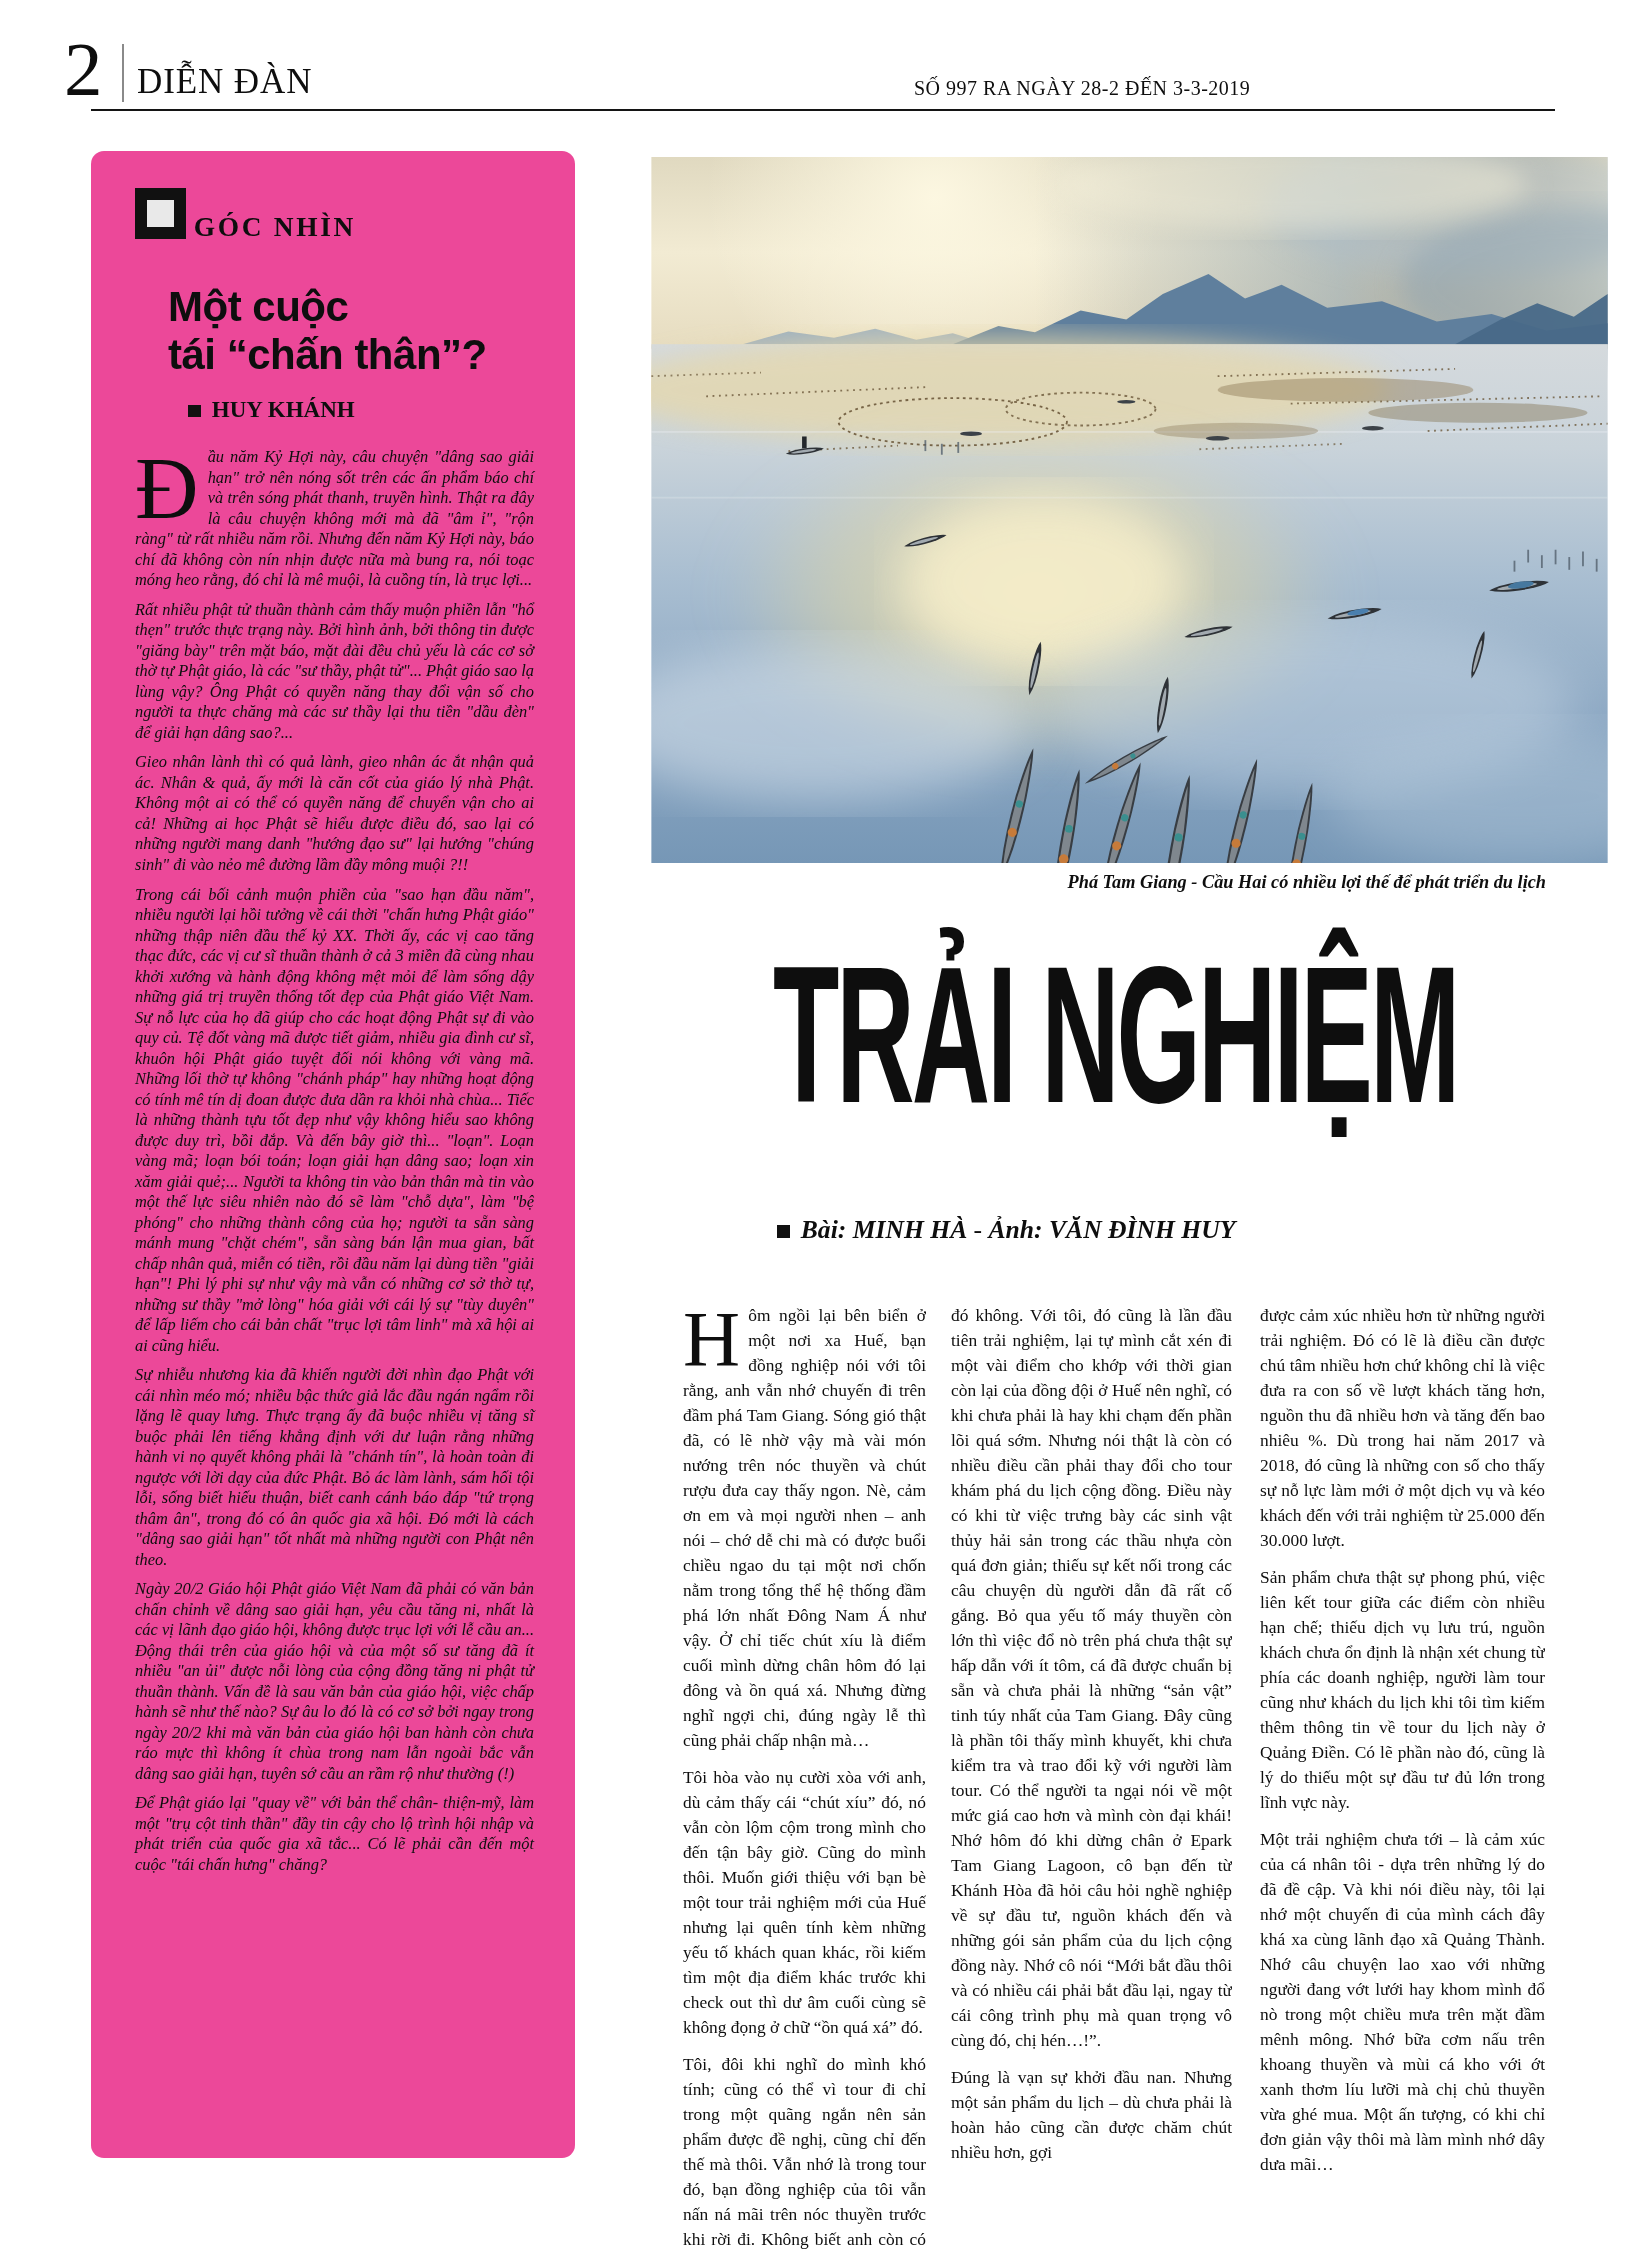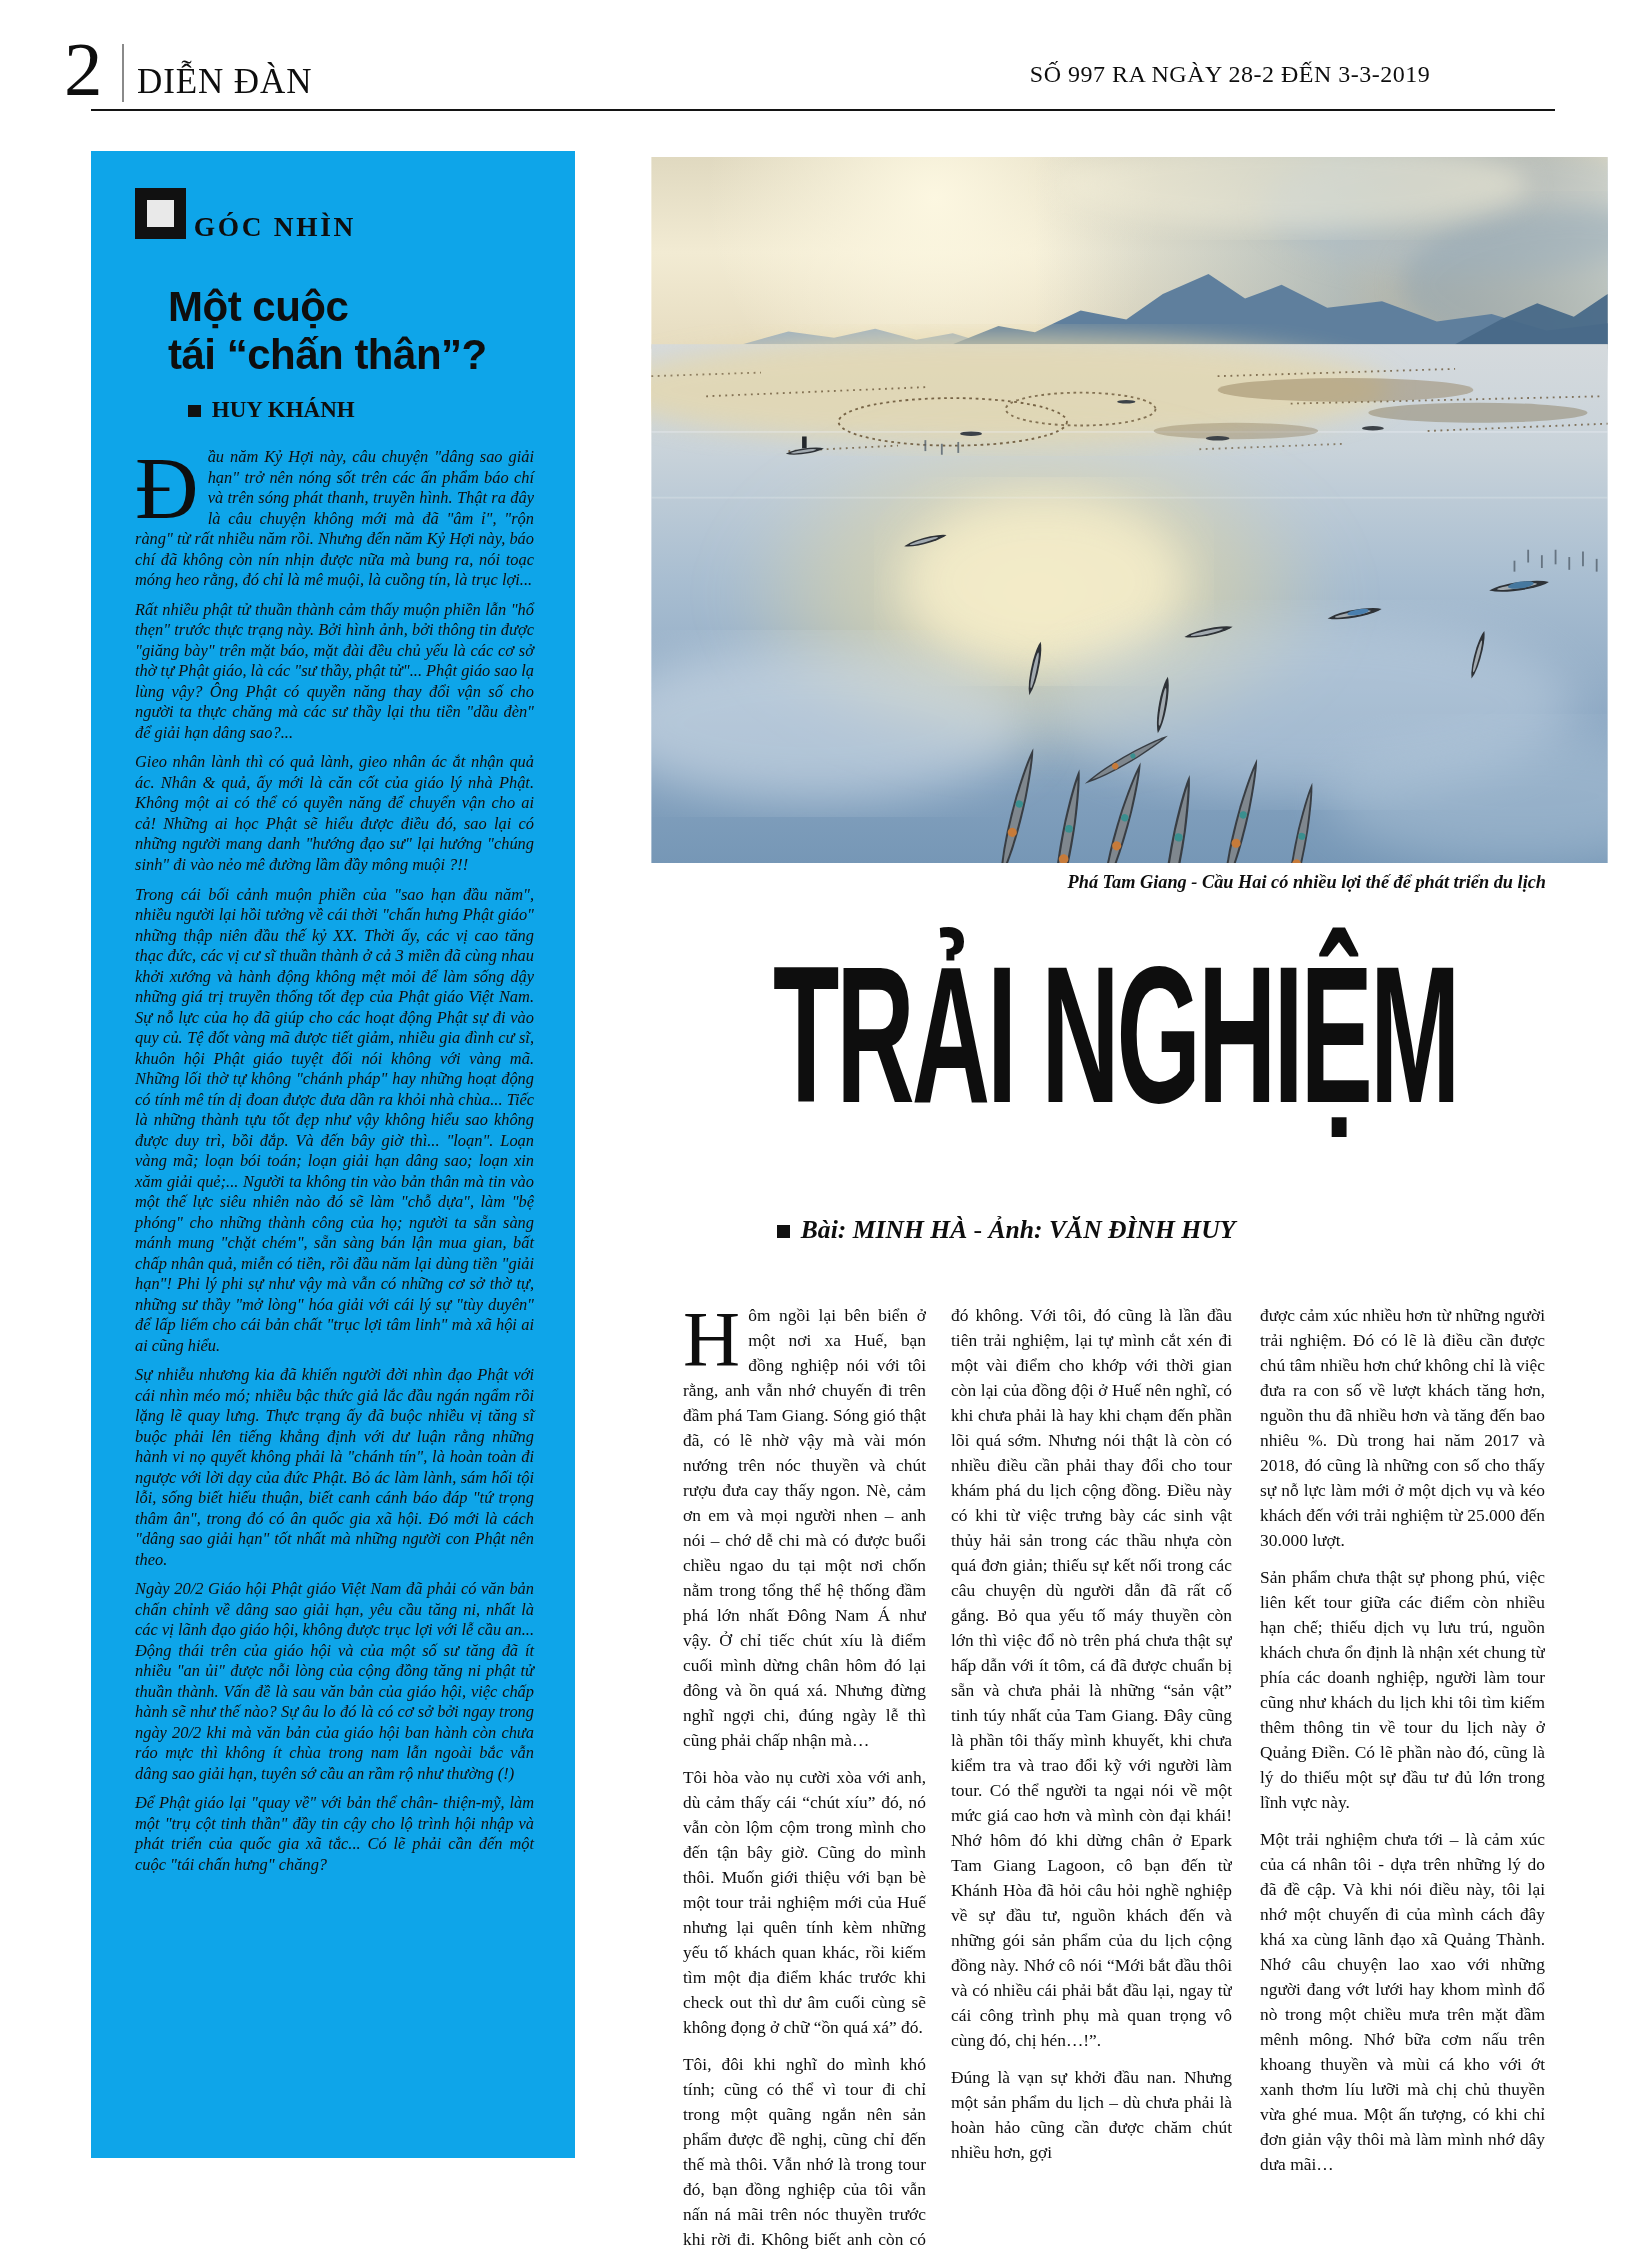--- a/index.html
+++ b/index.html
@@ -3,26 +3,26 @@
 <meta charset="utf-8">
 <style>
   html,body{margin:0;padding:0;background:#ffffff;}
   .page{position:relative;width:1647px;height:2267px;background:#fff;
         font-family:"Liberation Serif",serif;color:#0e0e0e;overflow:hidden;}
 
   
   .page-number{position:absolute;left:64px;top:31px;font-size:77px;line-height:77px;font-weight:normal;}
   .hdr-divider{position:absolute;left:122px;top:44px;width:1.8px;height:58px;background:#8a8a8a;}
   .hdr-section{position:absolute;left:137px;top:62px;font-size:35px;letter-spacing:0.9px;}
-  .hdr-issue{position:absolute;left:914px;top:61px;width:632px;text-align:center;font-size:24px;letter-spacing:0.5px;}
+  .hdr-issue{position:absolute;left:914px;top:77px;width:632px;text-align:left;font-size:20px;letter-spacing:0.5px;}
   .hdr-rule{position:absolute;left:91px;top:109px;width:1464px;height:1.8px;background:#141414;}
 
   
-  .sidebar{position:absolute;left:91px;top:151px;width:484px;height:2007px;background:#0ea5e9;
-           box-sizing:border-box;padding:37px 41px 0 44px;}
+  .sidebar{position:absolute;left:91px;top:151px;width:484px;height:2007px;background:#ec4899;
+           box-sizing:border-box;padding:37px 41px 0 44px;border-radius:13px;}
   .kicker{display:flex;align-items:flex-end;gap:7.3px;height:51px;}
   .kicker-icon{width:27.4px;height:27.4px;border:12px solid #111;background:#e9e9e9;}
   .kicker-label{font-weight:bold;font-size:27.4px;letter-spacing:2.7px;line-height:27.4px;position:relative;top:2.7px;}
   .op-title{margin-top:44px;margin-left:33px;font-family:"Liberation Sans",sans-serif;font-weight:bold;
             font-size:42px;line-height:48px;letter-spacing:-0.5px;}
   .op-author{margin-top:18.3px;margin-left:33px;font-weight:bold;font-size:23px;padding-left:20px;}
   .sq{display:inline-block;width:12.8px;height:12.8px;background:#111;margin-right:11px;}
   .op-text{margin-top:24px;font-style:italic;font-size:16.4px;line-height:20.5px;text-align:justify;}
   .op-text p{margin:0 0 9.1px 0;}
   .dc-op{float:left;font-style:normal;font-size:88px;line-height:68px;padding:7.3px 9.1px 0 0;}

